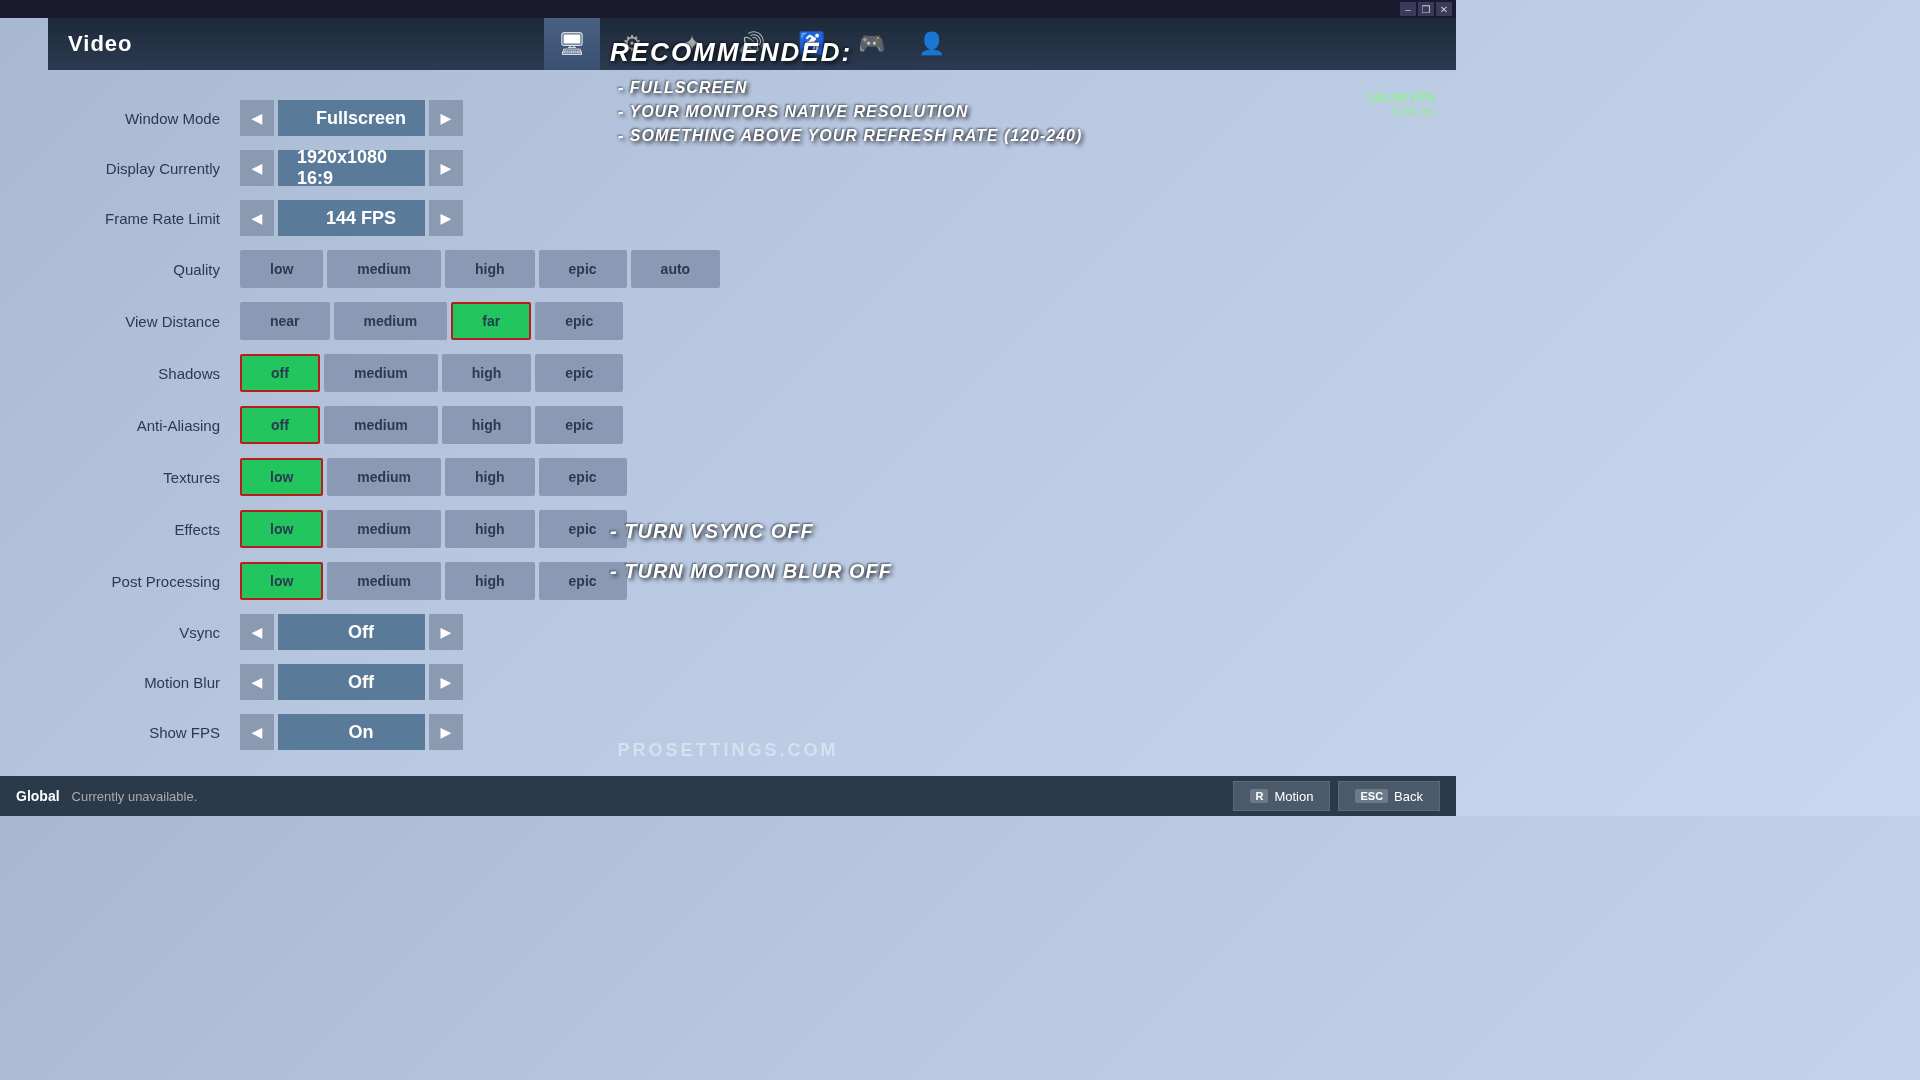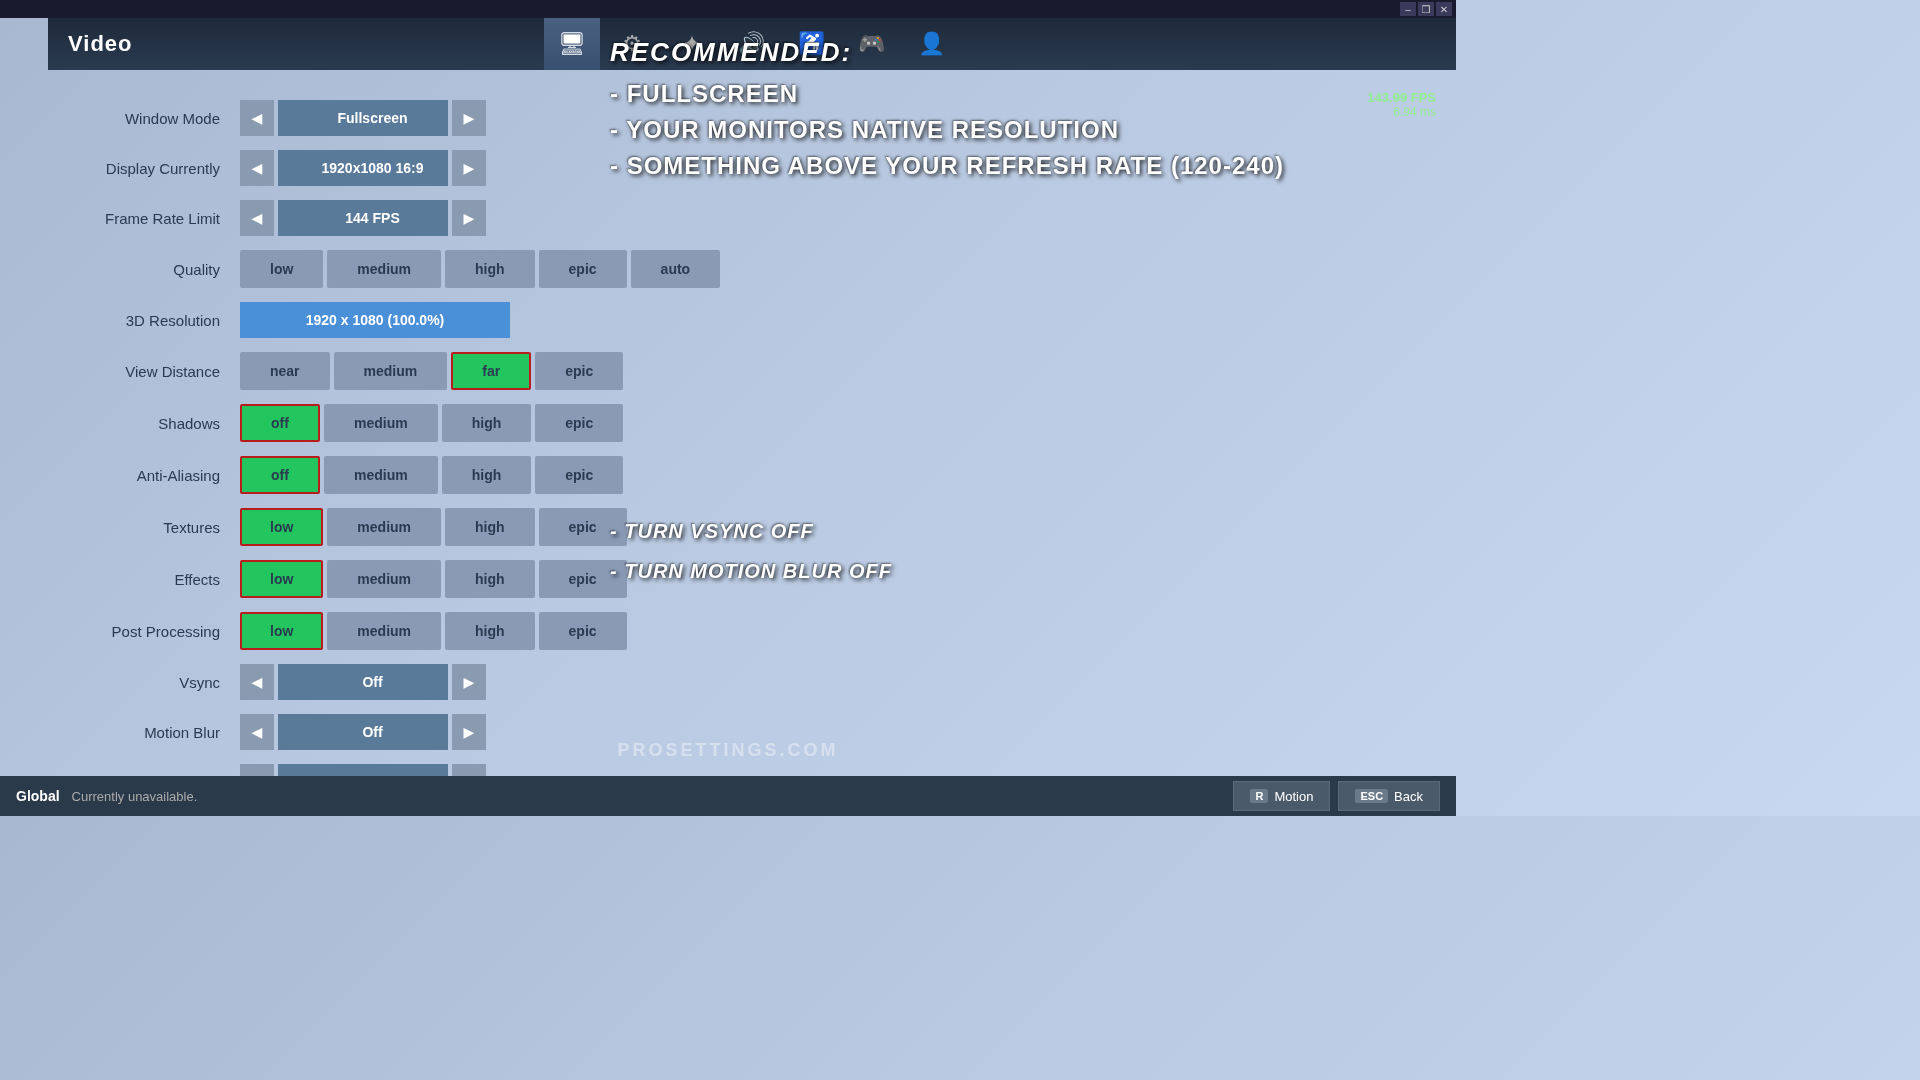--- a/index.html
+++ b/index.html
@@ -120,28 +120,28 @@
       color: white;
       font-size: 14px;
       display: flex;
       align-items: center;
       justify-content: center;
       clip-path: polygon(0 0, 100% 0, 100% 100%, 0 100%);
     }
 
     
     .value-display {
-      width: 170px;
+      width: 147px;
       height: 36px;
       background: #5a7a9a;
       color: white;
       display: flex;
       align-items: center;
       justify-content: center;
-      font-size: 14px;
+      font-size: 18px;
       font-weight: bold;
       padding-left: 19px;
     }
 
     
     .quality-btn {
       padding: 6px 28px;
       height: 38px;
       background: #8a9ab5;
       border: 2px solid transparent;
@@ -187,27 +187,29 @@
       font-weight: 900;
       color: white;
       text-shadow: 2px 2px 4px rgba(0,0,0,0.8), -1px -1px 2px rgba(0,0,0,0.5);
       text-transform: uppercase;
       letter-spacing: 2px;
       font-style: italic;
       margin-bottom: 8px;
       margin-top: 25px;
     }
     .recommended-item {
-      font-size: 24px;
+      font-size: 16px;
       font-weight: 900;
       color: white;
       text-shadow: 2px 2px 4px rgba(0,0,0,0.8), -1px -1px 2px rgba(0,0,0,0.5);
       text-transform: uppercase;
       letter-spacing: 1px;
+      font-style: italic;
       line-height: 1.5;
+      margin-left: 8px;
     }
     .recommended-vsync {
       position: absolute;
       top: 520px;
       left: 610px;
       font-size: 20px;
       font-weight: 900;
       color: white;
       text-shadow: 2px 2px 4px rgba(0,0,0,0.8), -1px -1px 2px rgba(0,0,0,0.5);
       text-transform: uppercase;
@@ -366,26 +368,20 @@
     <span class="setting-label">Quality</span>
     <div class="setting-controls">
       <button class="quality-btn">low</button>
       <button class="quality-btn">medium</button>
       <button class="quality-btn">high</button>
       <button class="quality-btn">epic</button>
       <button class="quality-btn">auto</button>
     </div>
   </div>
 
-  <div class="setting-row">
-    <span class="setting-label">3D Resolution</span>
-    <div class="setting-controls">
-      <button class="resolution-dropdown">1920 x 1080 (100.0%)</button>
-    </div>
-  </div>
 
   <div class="setting-row">
     <span class="setting-label">View Distance</span>
     <div class="setting-controls">
       <button class="quality-btn">near</button>
       <button class="quality-btn">medium</button>
       <button class="quality-btn selected-yellow">far</button>
       <button class="quality-btn">epic</button>
     </div>
   </div>

